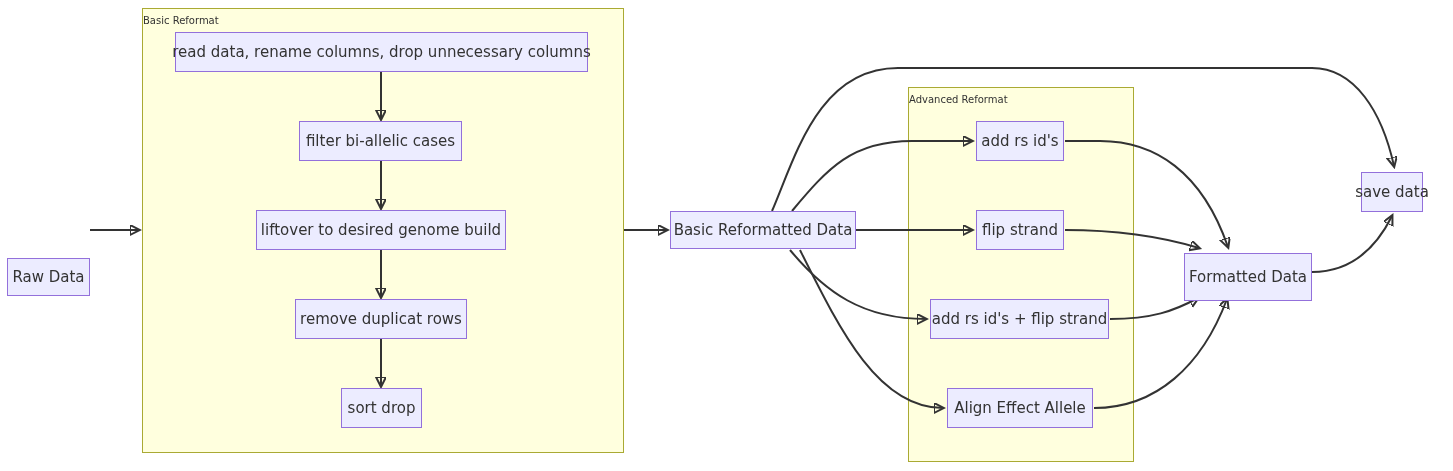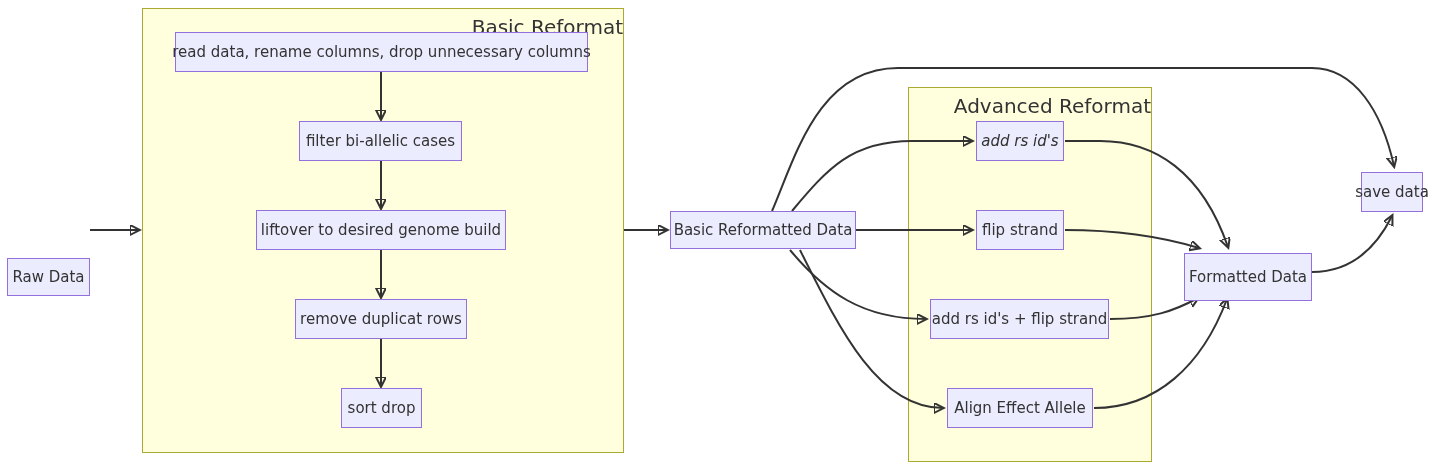--- a/index.html
+++ b/index.html
@@ -21,22 +21,22 @@
   .edges{position:absolute;left:0;top:0;width:1453px;height:471px;}
   .edges path{fill:none;stroke:var(--edge-color);stroke-width:2px;}
   .cluster{
     position:absolute;
     background:var(--cluster-fill);
     border:1px solid var(--cluster-border);
     box-sizing:border-box;
   }
   .cluster-title{
     position:absolute;left:0;right:0;top:6px;
-    text-align:right;
-    font-size:20px;
+    text-align:left;
+    font-size:10px;
     white-space:nowrap;
   }
   .node{
     position:absolute;
     background:var(--node-fill);
     border:1px solid var(--node-border);
     box-sizing:border-box;
     display:flex;align-items:center;justify-content:center;
     font-size:15px;
     white-space:nowrap;
@@ -45,21 +45,21 @@
 </style>
 </head>
 <body>
 
 <div class="canvas">
 
   <div class="cluster" style="left:142px;top:8px;width:482px;height:445px;">
     <div class="cluster-title">Basic Reformat</div>
   </div>
 
-  <div class="cluster" style="left:908px;top:87px;width:244px;height:375px;">
+  <div class="cluster" style="left:908px;top:87px;width:226px;height:375px;">
     <div class="cluster-title">Advanced Reformat</div>
   </div>
 
   <svg class="edges" viewBox="0 0 1453 471" xmlns="http://www.w3.org/2000/svg">
     <defs>
       <marker id="arrow" markerUnits="userSpaceOnUse" markerWidth="12" markerHeight="12" refX="9" refY="5" orient="auto">
         <path d="M0,0 L10,5 L0,10 Z" fill="#333333" stroke="none"></path>
       </marker>
     </defs>
     <path d="M90,230 H139" marker-end="url(#arrow)"></path>
@@ -101,21 +101,21 @@
   </div>
 
   <div class="node" style="left:341px;top:388px;width:81px;height:40px;">
     <span>sort drop</span>
   </div>
 
   <div class="node" style="left:670px;top:211px;width:186px;height:38px;">
     <span>Basic Reformatted Data</span>
   </div>
 
-  <div class="node" style="left:976px;top:121px;width:88px;height:40px;font-style:italic;">
+  <div class="node" style="left:976px;top:121px;width:88px;height:40px;">
     <span>add rs id's</span>
   </div>
 
   <div class="node" style="left:976px;top:210px;width:88px;height:40px;">
     <span>flip strand</span>
   </div>
 
   <div class="node" style="left:930px;top:299px;width:179px;height:40px;">
     <span>add rs id's + flip strand</span>
   </div>

